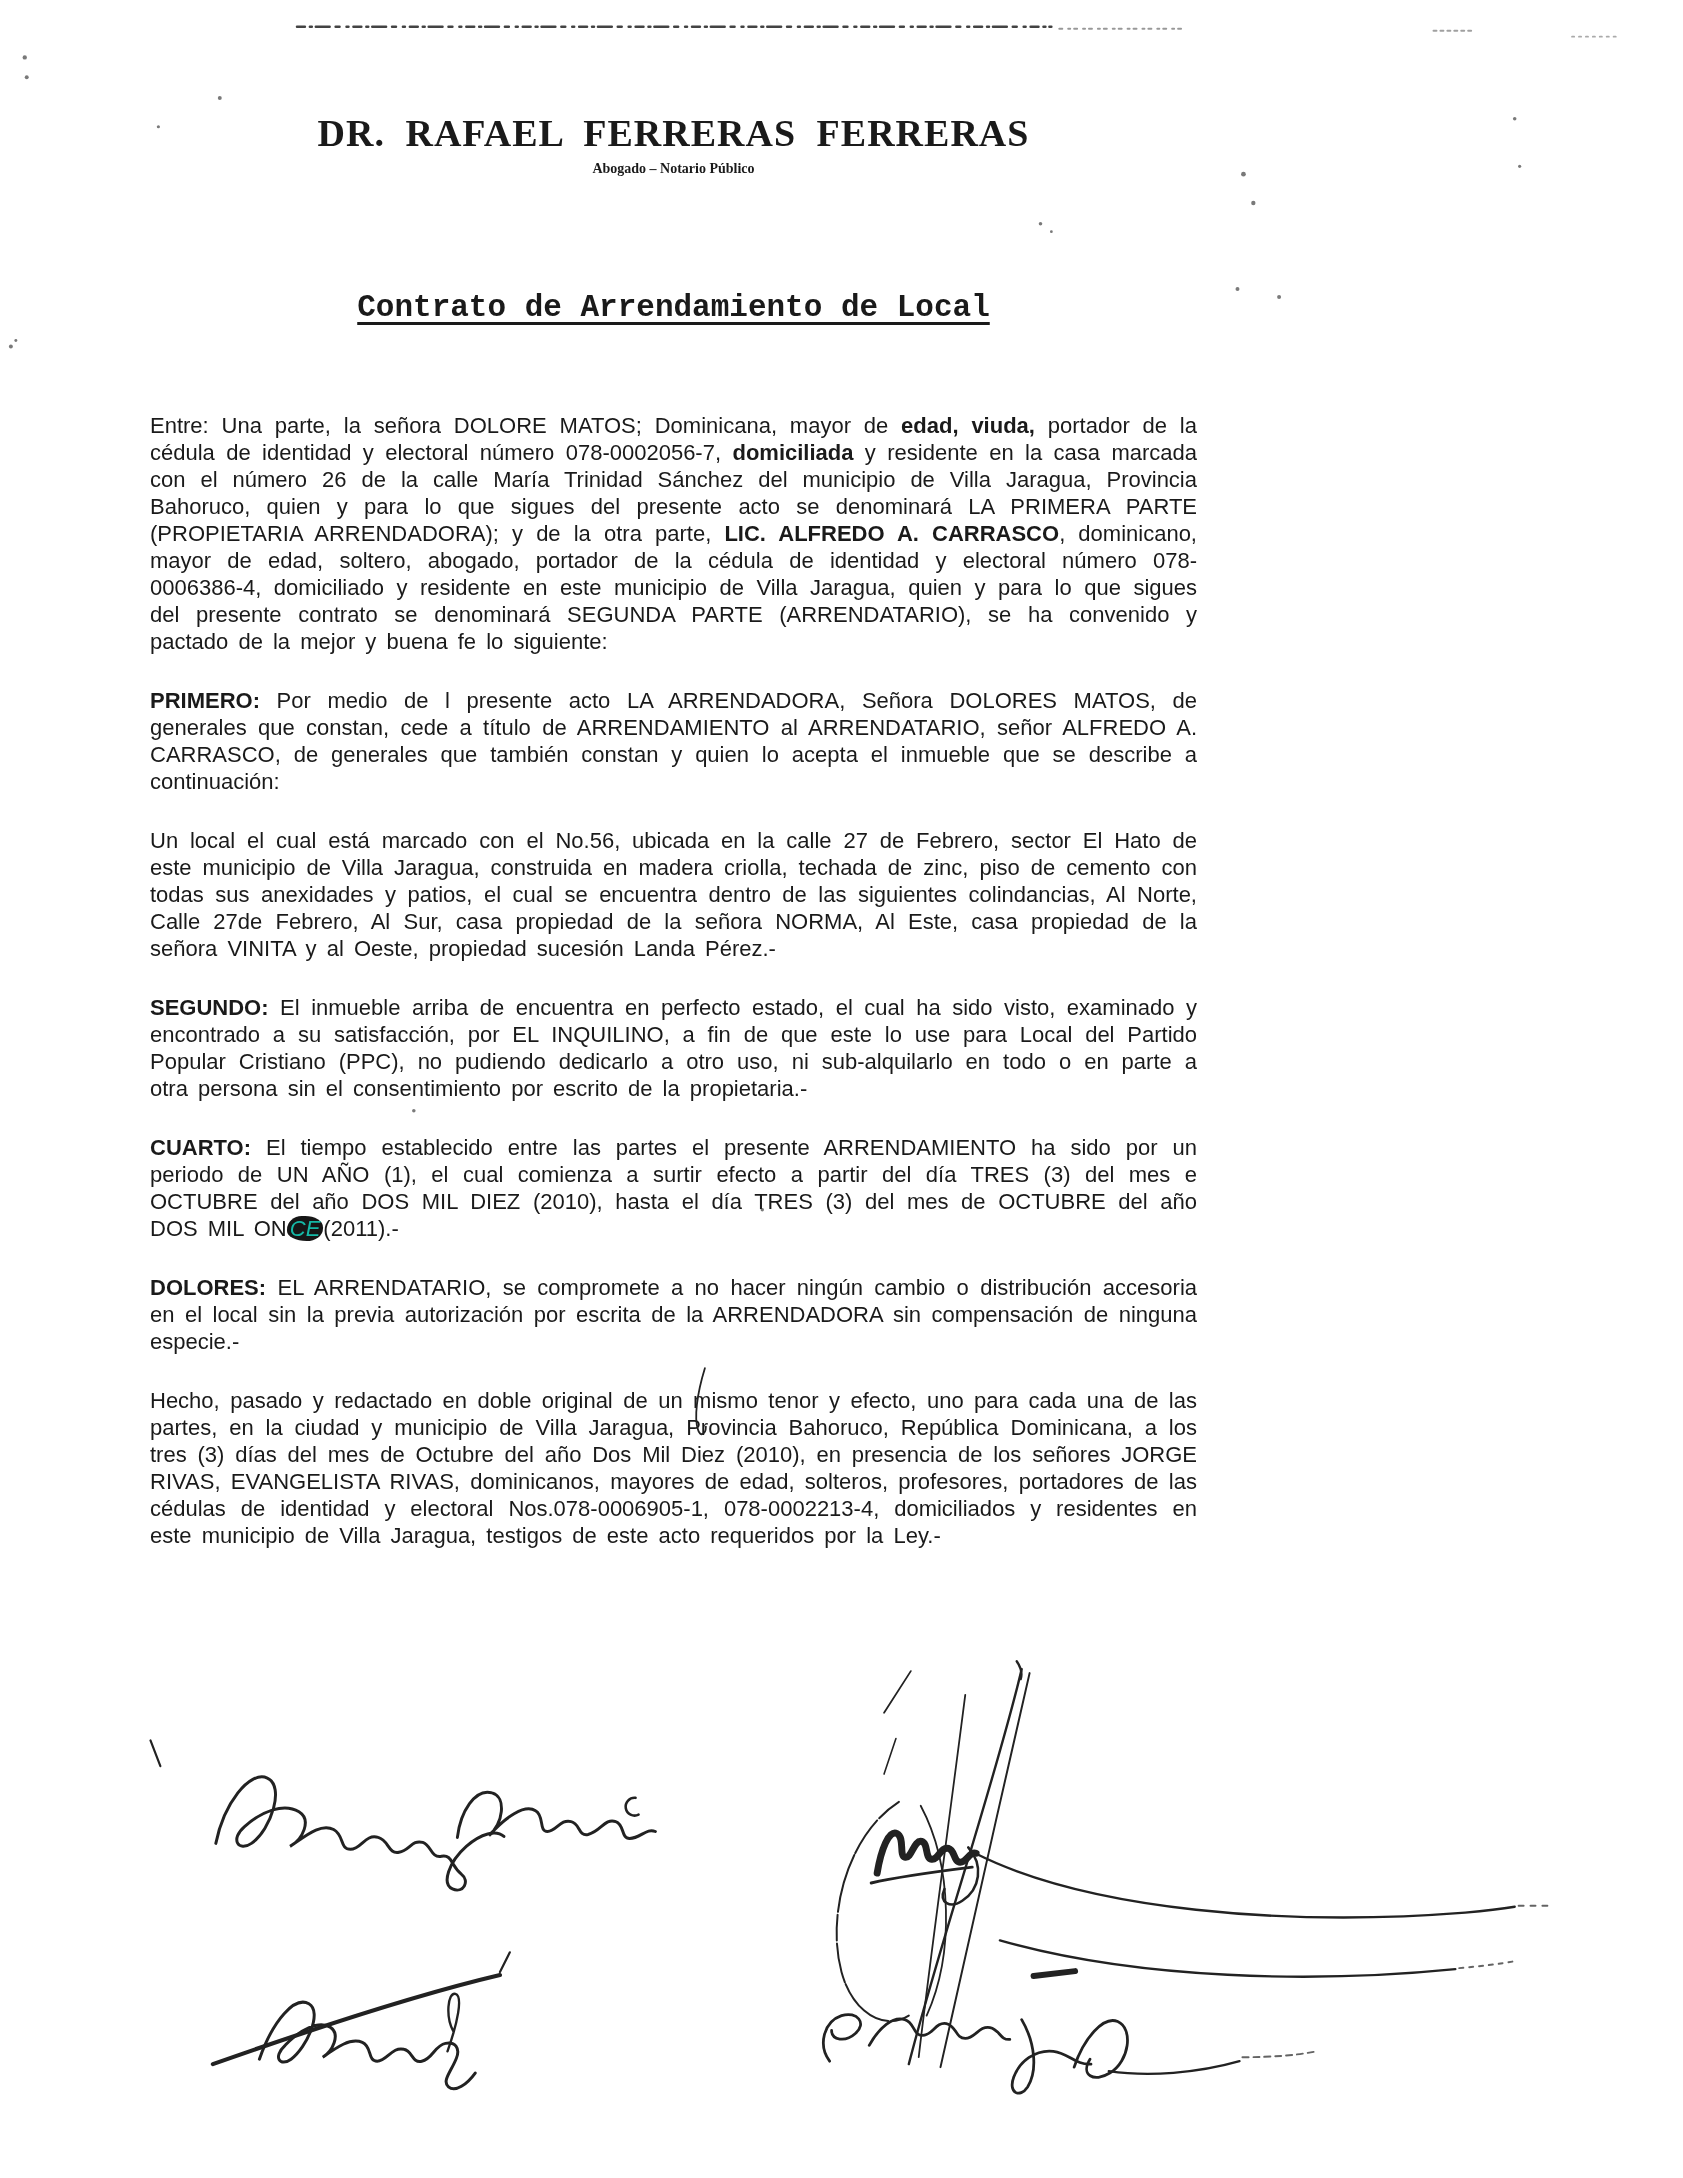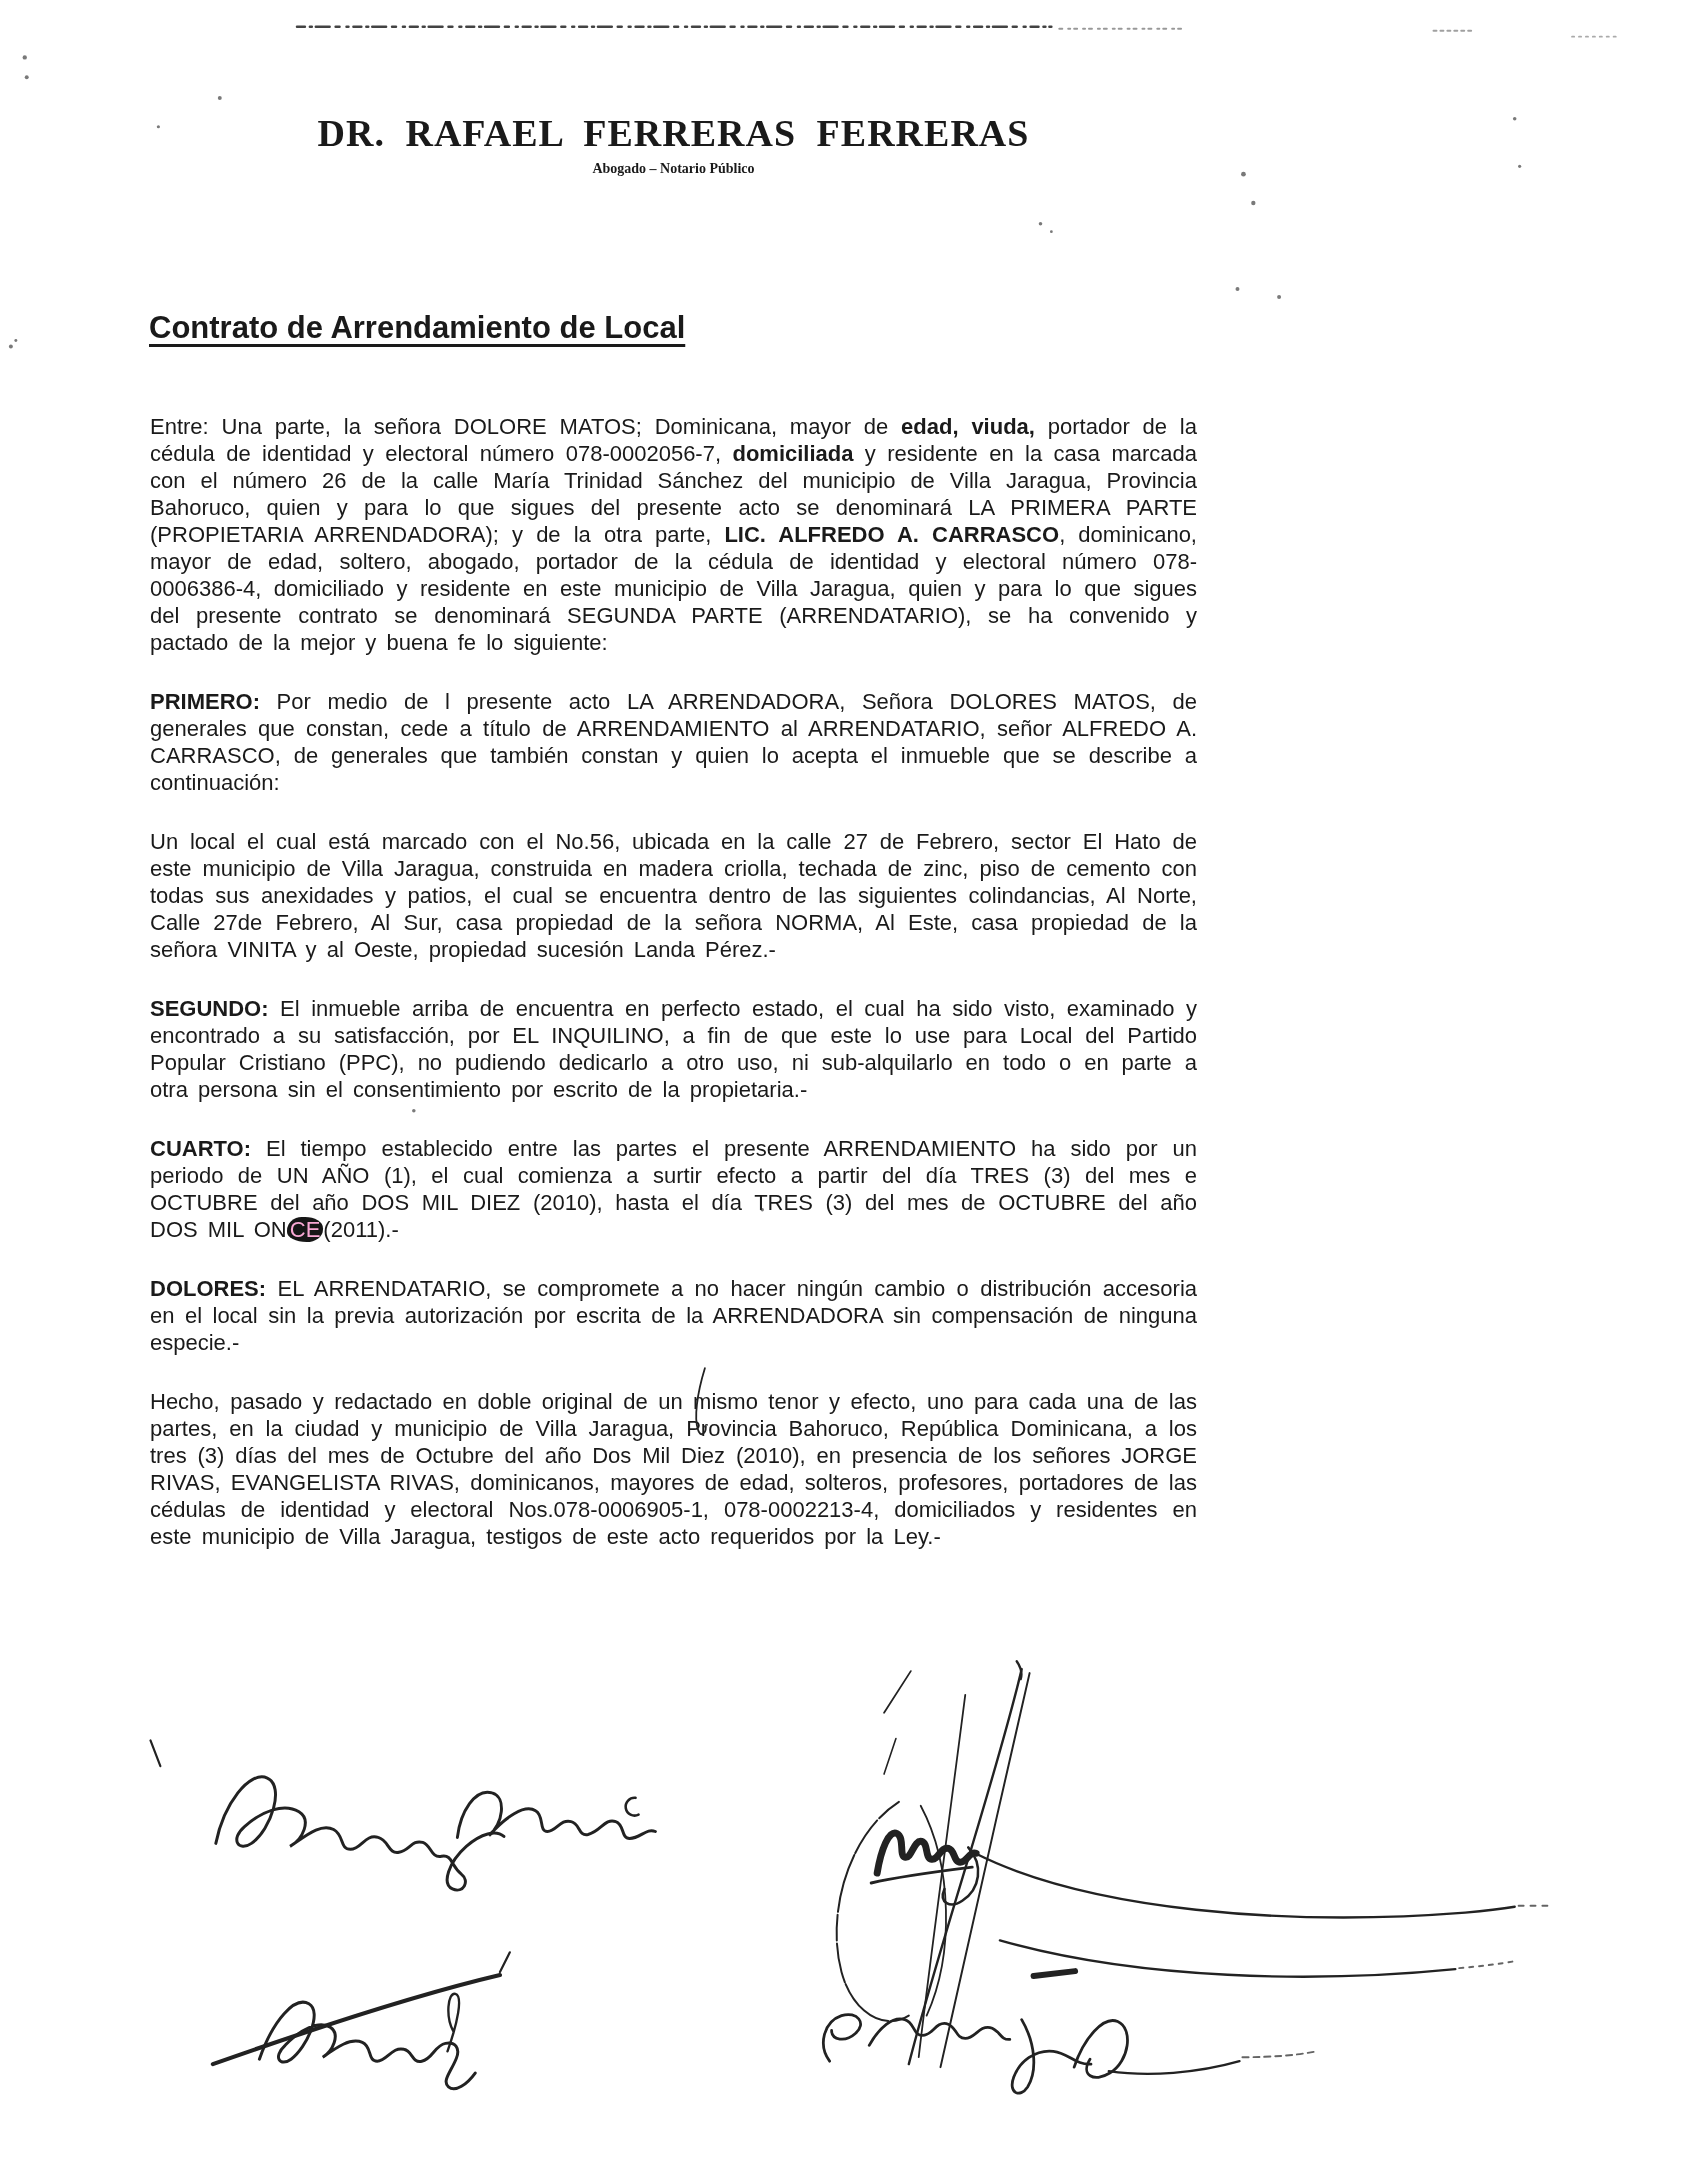--- a/index.html
+++ b/index.html
@@ -14,42 +14,44 @@
   .letterhead{
     position:absolute;left:149px;top:111px;width:1049px;
     text-align:center;
     font-family:"Liberation Serif", serif;
     font-weight:bold;
   }
   .lh-name{font-size:38px;letter-spacing:1px;word-spacing:10px;}
   .lh-sub{font-size:14px;margin-top:6px;}
   .lh-sub2{font-size:21px;margin-top:2px;}
   .doc-title{
-    position:absolute;left:149px;top:244px;width:1049px;
-    text-align:left;
+    position:absolute;left:149px;top:224px;width:1049px;
+    text-align:center;
+    font-family:Liberation Mono, monospace;
   }
   .doc-title span{
     font-size:31px;font-weight:bold;
     text-decoration:underline;
     text-decoration-thickness:3px;
     text-underline-offset:6px;
   }
   .content{
     position:absolute;left:150px;top:299px;width:1047px;
     font-size:22px;line-height:27px;
     text-align:justify;
     word-spacing:4px;
   }
   .content p{margin:12px 0 32px 0;}
   .content p:last-child{margin-bottom:0;}
   .b{font-weight:bold;}
   .blot{
-    background:#161616;color:#f9a8d4;
+    background:#161616;color:#14b8a6;
     border-radius:45% 55% 50% 60%/60% 50% 55% 45%;
     padding:0 3px;
+    font-style:italic;
   }
   .ink{
     position:absolute;left:0;top:0;width:1683px;height:2178px;
     pointer-events:none;z-index:5;
   }
   .txt{position:relative;z-index:1;}
 </style>
 </head>
 <body>
 

